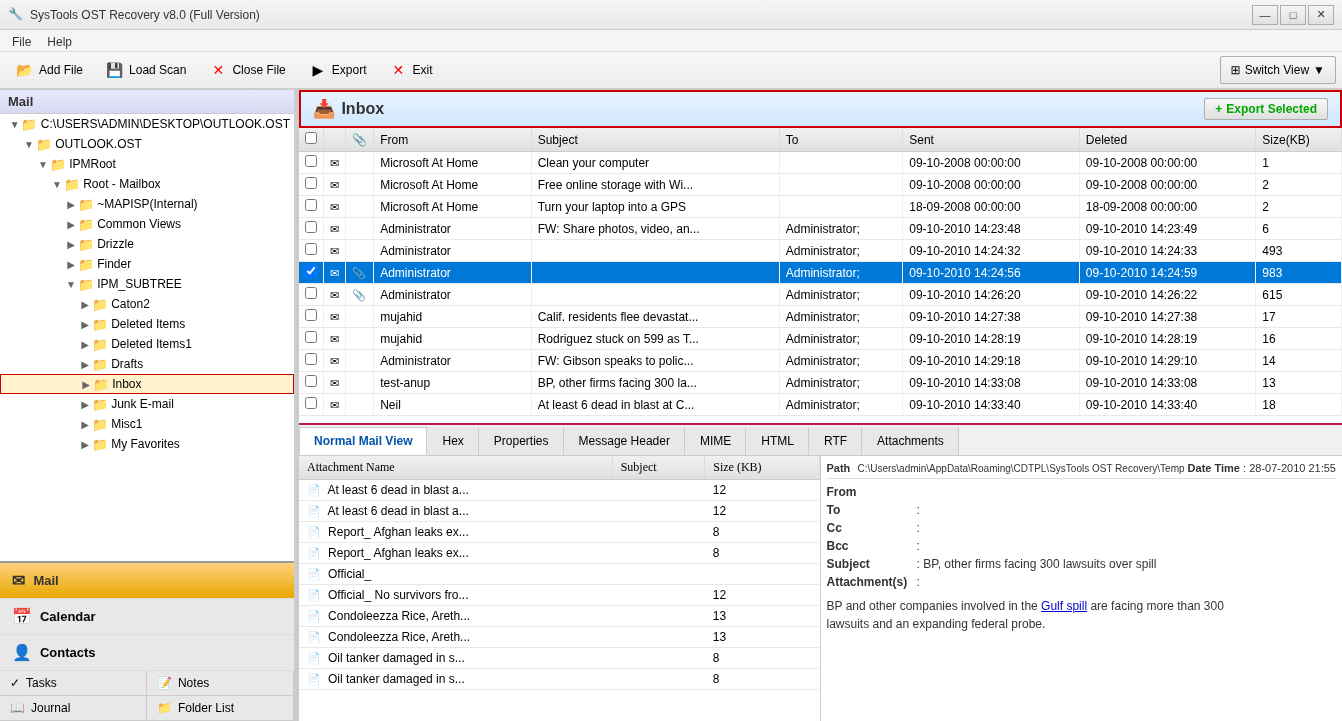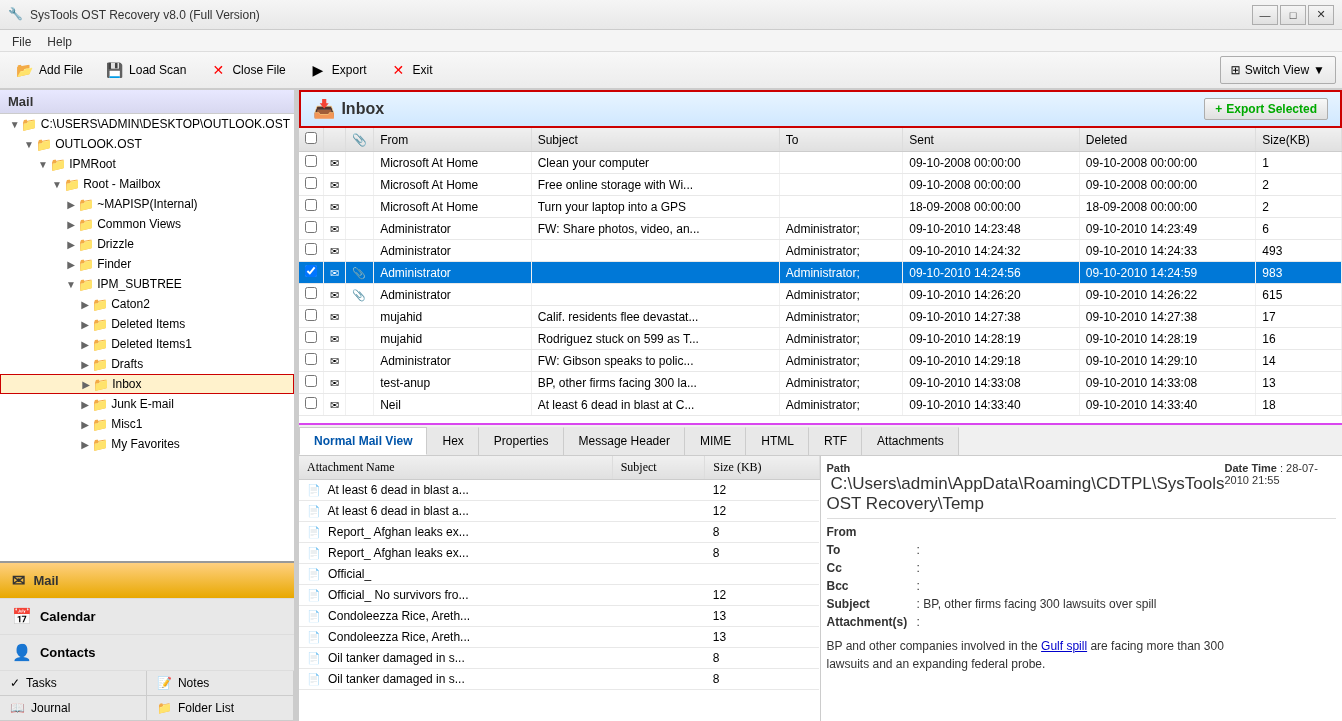--- a/index.html
+++ b/index.html
@@ -53,21 +53,21 @@
     .email-table { width: 100%; border-collapse: collapse; font-size: 12px; }
     .email-table th { background: linear-gradient(to bottom, #f0f0f0, #e0e0e0); padding: 4px 6px; text-align: left; border-bottom: 1px solid #ccc; border-right: 1px solid #ddd; white-space: nowrap; font-weight: normal; position: sticky; top: 0; cursor: pointer; }
     .email-table td { padding: 3px 6px; border-bottom: 1px solid #e8e8e8; border-right: 1px solid #f0f0f0; white-space: nowrap; overflow: hidden; text-overflow: ellipsis; max-width: 200px; }
     .email-table tr.selected td { background: #0078d7; color: white; }
     .email-table .checkbox-col { width: 20px; text-align: center; }
     .email-table .icon-col { width: 20px; text-align: center; }
     .email-table .attach-col { width: 20px; text-align: center; }
 
     
     .bottom-section { display: flex; flex-direction: column; flex: 1; overflow: hidden; }
-    .tab-bar { display: flex; background: #f0f0f0; border-top: 2px solid #d946ef; border-bottom: 1px solid #ccc; }
+    .tab-bar { display: flex; background: #f0f0f0; border-top: 2px solid #be185d; border-bottom: 1px solid #ccc; }
     .tab { padding: 6px 14px; cursor: pointer; border: 1px solid transparent; border-bottom: none; margin-top: 2px; font-size: 12px; background: #e8e8e8; border-right: 1px solid #ccc; }
     .tab.active { background: #fff; border: 1px solid #ccc; border-bottom: 1px solid #fff; color: #0055aa; font-weight: bold; }
 
     
     .attachment-details-pane { display: flex; flex: 1; overflow: hidden; }
     .attachment-list { width: 50%; border-right: 1px solid #ccc; overflow-y: auto; background: #fff; }
     .attach-table { width: 100%; border-collapse: collapse; font-size: 12px; }
     .attach-table th { background: linear-gradient(to bottom, #f0f0f0, #e0e0e0); padding: 4px 8px; text-align: left; border-bottom: 1px solid #ccc; border-right: 1px solid #ddd; font-weight: normal; position: sticky; top: 0; font-family: Liberation Serif, serif; }
     .attach-table td { padding: 3px 8px; border-bottom: 1px solid #e8e8e8; }
     .attach-table tr.selected td { background: #0078d7; color: white; }
@@ -592,21 +592,21 @@
     </tr>
               </tbody>
           </table>
 
         </div>
 
         <div class="details-panel">
           <div class="details-header">
             <div class="details-path">
               <span style="font-weight:bold;">Path</span>
-              <span style="margin-left:4px; font-size:17px;">C:\Users\admin\AppData\Roaming\CDTPL\SysTools OST Recovery\Temp</span>
+              <span style="margin-left:4px; font-size:10px;">C:\Users\admin\AppData\Roaming\CDTPL\SysTools OST Recovery\Temp</span>
             </div>
             <div class="details-datetime">
               <span style="font-weight:bold;">Date Time</span>
               <span> : </span>
               <span>28-07-2010 21:55</span>
             </div>
           </div>
           <div class="detail-row">
             <span class="detail-label">From</span>
           </div>

